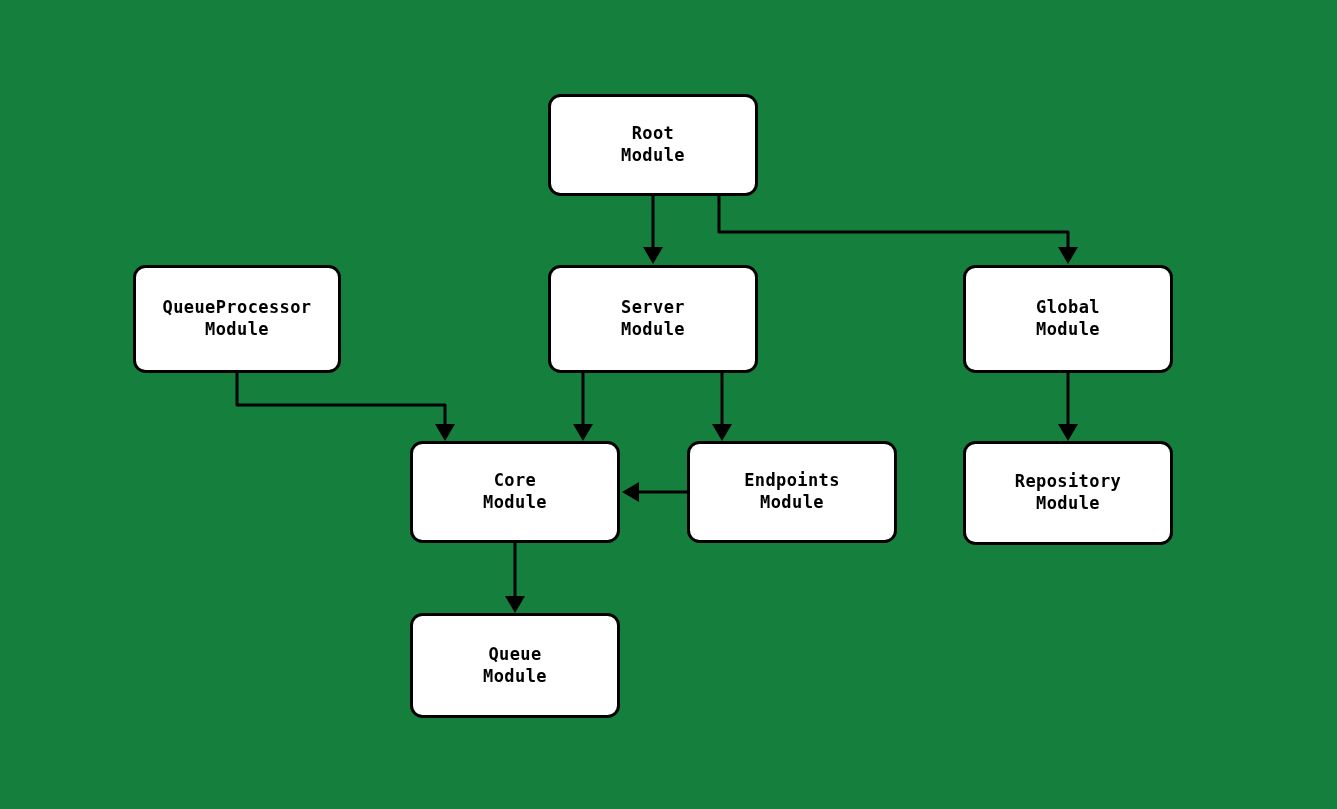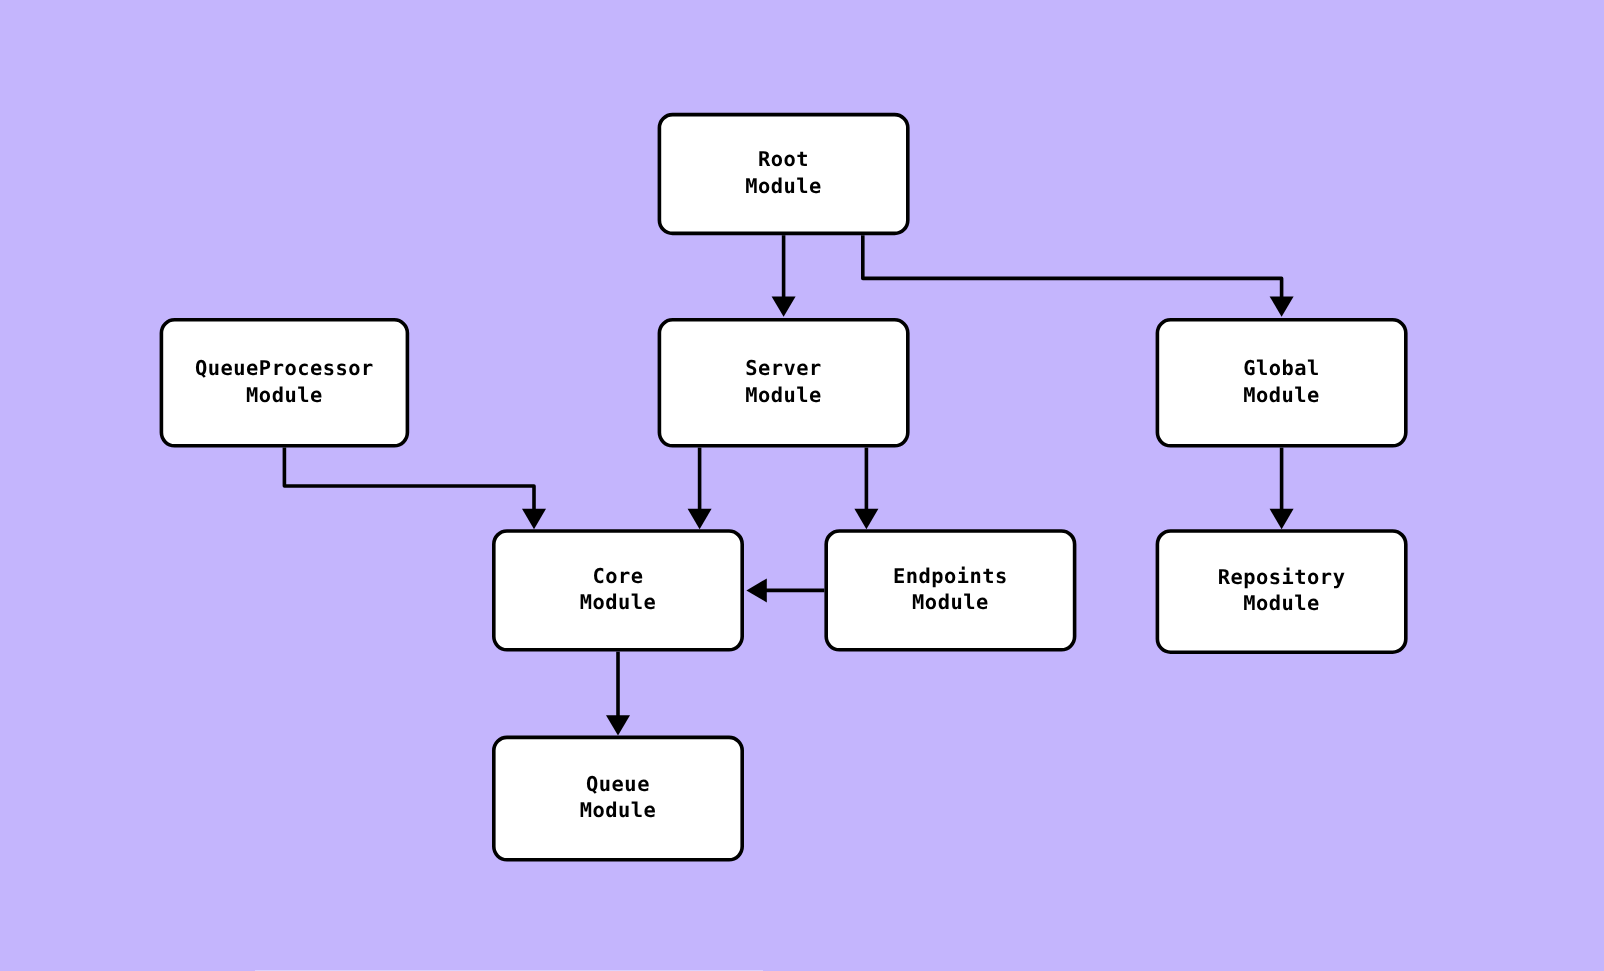--- a/index.html
+++ b/index.html
@@ -11,21 +11,21 @@
   body {
     width: 1337px;
     height: 809px;
     overflow: hidden;
     font-family: "DejaVu Sans Mono", "Liberation Mono", monospace;
   }
   #diagram-root {
     position: relative;
     width: 1337px;
     height: 809px;
-    background: #c4b5fd;
+    background: #15803d;
   }
   svg.diagram-canvas {
     display: block;
     width: 1337px;
     height: 809px;
   }
   .node-box {
     fill: #ffffff;
     stroke: #000000;
     stroke-width: 3;

